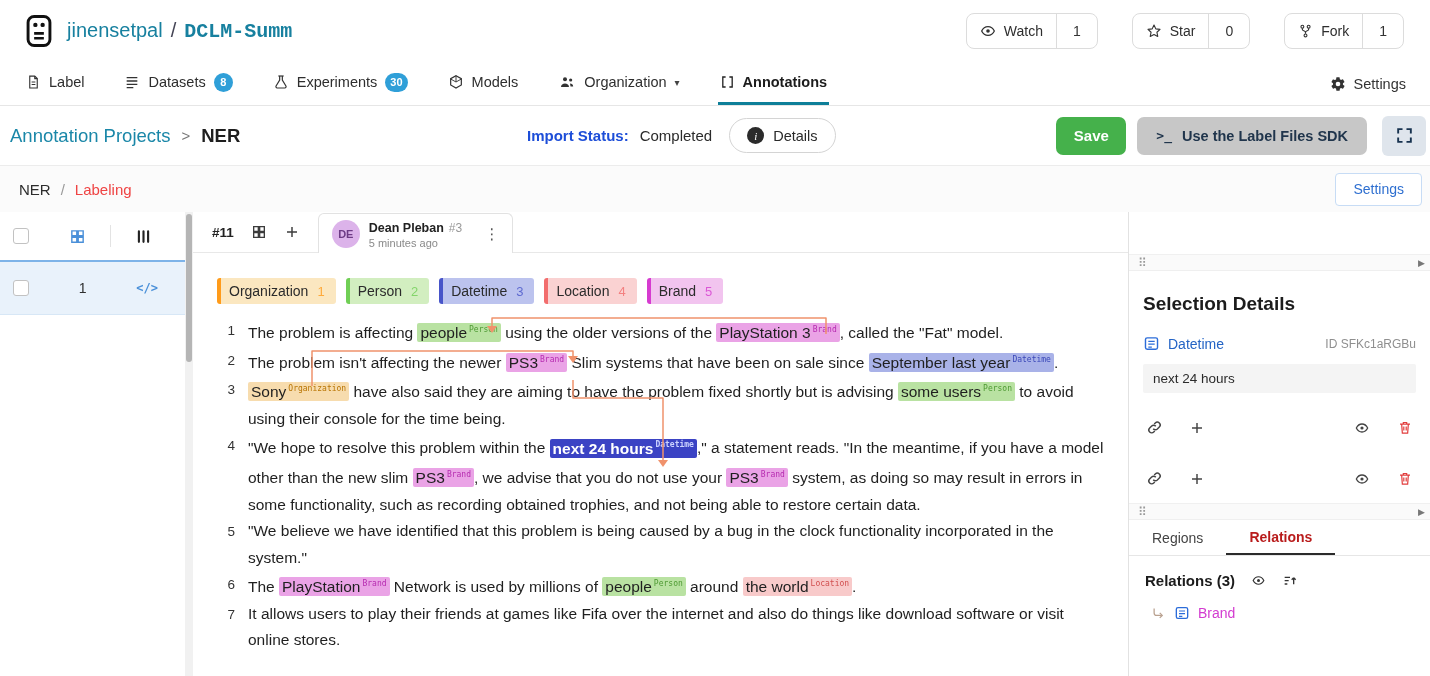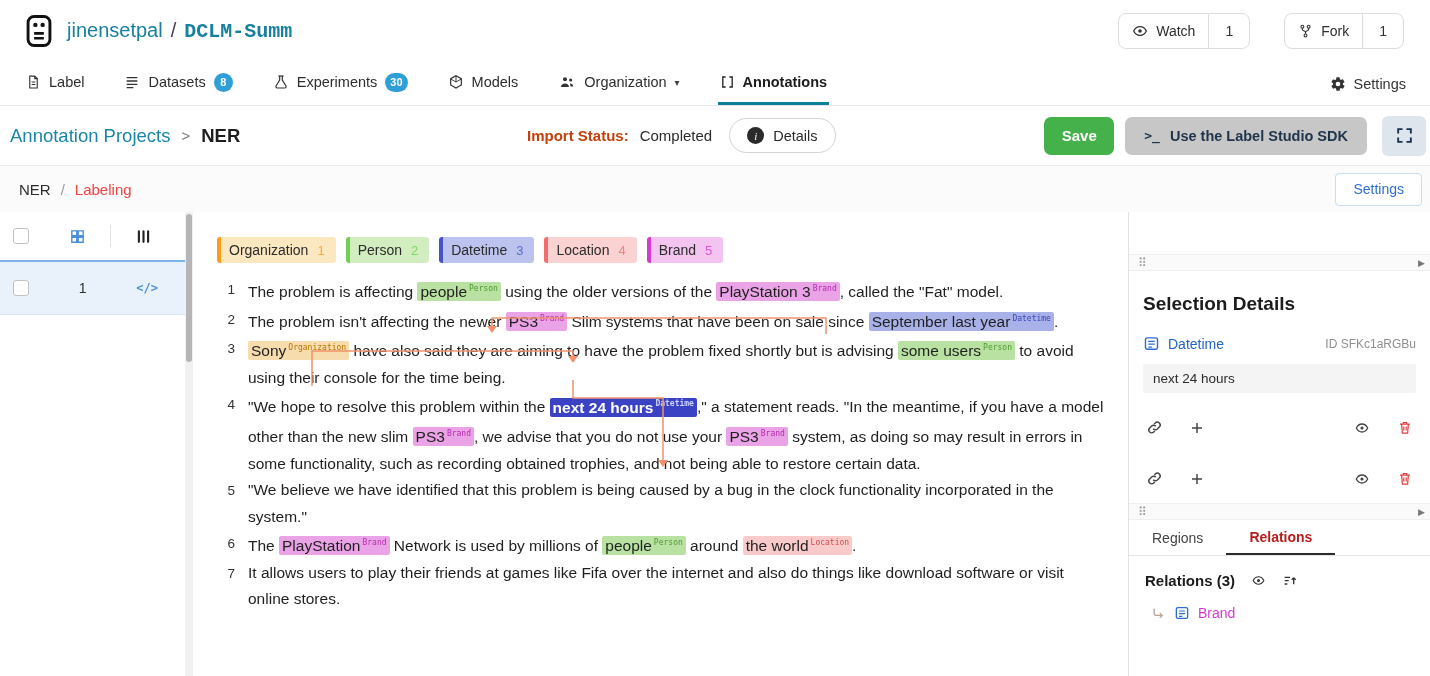--- a/index.html
+++ b/index.html
@@ -27,21 +27,21 @@
   .nav-settings { margin-left:auto; margin-right:0; display:flex; align-items:center; gap:8px; font-size:14.5px; cursor:pointer; }
   .caret { font-size:10px; color:#444; }
 
   
   .project-bar { height:60px; display:flex; align-items:center; padding:0 14px 0 10px; border-bottom:1px solid #ececec; background:#fff; }
   .pb-breadcrumb { display:flex; align-items:center; gap:11px; font-size:18.5px; width:252px; flex-shrink:0; }
   .pb-root { color:#1a87a8; cursor:pointer; }
   .pb-sep { color:#777; font-size:15px; }
   .pb-current { font-weight:700; color:#1e1e1e; }
   .import-status { margin-left:265px; display:flex; align-items:center; gap:11px; font-size:15px; }
-  .is-label { font-weight:700; color:#c2410c; }
+  .is-label { font-weight:700; color:#1d4ed8; }
   .is-value { color:#2a2a2a; }
   .details-btn { margin-left:17px; height:35px; border:1px solid #d4d4d4; border-radius:18px; display:flex; align-items:center; gap:9px; padding:0 17px; font-size:14.5px; background:#fff; color:#2a2a2a; cursor:pointer; }
   .info-circle { width:17px; height:17px; border-radius:50%; background:#2b2b2b; color:#fff; font-size:11px; display:flex; align-items:center; justify-content:center; font-family:"Liberation Serif",serif; font-style:italic; }
   .save-btn { margin-left:auto; height:38px; width:70px; background:#45b14b; color:#fff; border:none; border-radius:7px; font-size:15px; font-weight:600; cursor:pointer; font-family:inherit; }
   .sdk-btn { margin-left:11px; height:38px; padding:0 19px; background:#c7c7c7; border:none; border-radius:7px; font-size:14.5px; font-weight:600; color:#20354c; display:flex; align-items:center; gap:10px; cursor:pointer; font-family:inherit; }
   .terminal-glyph { font-family:"DejaVu Sans Mono",monospace; font-weight:700; font-size:13px; }
   .fullscreen-btn { margin-left:15px; margin-right:-10px; width:44px; height:40px; background:#dfe5ec; border:none; border-radius:6px; display:flex; align-items:center; justify-content:center; cursor:pointer; flex-shrink:0; }
 
   
   .ls-bar { height:46px; background:#fbfbfb; display:flex; align-items:center; padding:0 8px 0 19px; }
@@ -143,20 +143,31 @@
               <circle cx="12" cy="12" r="2.7" fill="#333"></circle>
             </svg>
         </span>
         <span>Watch</span>
       </span>
       <span class="action-count">1</span>
     </div>
     <div class="action-group">
       <span class="action-main">
         <span class="icon">
+          <svg width="16" height="16" viewBox="0 0 24 24">
+              <path d="M12 3l2.7 5.8 6.3.8-4.6 4.3 1.2 6.2L12 17.2 6.4 20.1l1.2-6.2L3 9.6l6.3-.8z" fill="none" stroke="#333" stroke-width="1.7" stroke-linejoin="round"></path>
+            </svg>
+        </span>
+        <span>Star</span>
+      </span>
+      <span class="action-count">0</span>
+    </div>
+    <div class="action-group">
+      <span class="action-main">
+        <span class="icon">
           <svg width="15" height="16" viewBox="0 0 24 24">
               <circle cx="7" cy="5" r="2.3" fill="none" stroke="#333" stroke-width="1.8"></circle>
               <circle cx="17" cy="5" r="2.3" fill="none" stroke="#333" stroke-width="1.8"></circle>
               <circle cx="12" cy="19" r="2.3" fill="none" stroke="#333" stroke-width="1.8"></circle>
               <path d="M7 7.5v2c0 2.5 5 2 5 5M17 7.5v2c0 2.5-5 2-5 5v2" fill="none" stroke="#333" stroke-width="1.8"></path>
             </svg>
         </span>
         <span>Fork</span>
       </span>
       <span class="action-count">1</span>
@@ -243,21 +254,21 @@
     <span class="is-label">Import Status:</span>
     <span class="is-value">Completed</span>
   </div>
   <button class="details-btn">
     <span class="info-circle">i</span>
     <span>Details</span>
   </button>
   <button class="save-btn">Save</button>
   <button class="sdk-btn">
     <span class="terminal-glyph">&gt;_</span>
-    <span>Use the Label Studio SDK</span>
+    <span>Use the Label Files SDK</span>
   </button>
   <button class="fullscreen-btn">
     <span class="icon">
       <svg width="19" height="19" viewBox="0 0 24 24">
           <path d="M4 9.5V4h5.5M20 9.5V4h-5.5M4 14.5V20h5.5M20 14.5V20h-5.5" fill="none" stroke="#17324f" stroke-width="2.4"></path>
         </svg>
     </span>
   </button>
 </div>
 
@@ -292,20 +303,41 @@
       <span class="task-id">1</span>
       <span class="code-icon">&lt;/&gt;</span>
     </div>
   </aside>
 
   <div class="vscroll">
     <div class="vscroll-thumb"></div>
   </div>
 
   <section class="main-area">
+    <div class="anno-toolbar">
+      <span class="task-number">#11</span>
+      <span class="icon at-grid">
+        <svg width="16" height="16" viewBox="0 0 24 24">
+            <path d="M4 4h7v7H4zM13 4h7v7h-7zM4 13h7v7H4zM13 13h7v7h-7z" fill="none" stroke="#3c3c3c" stroke-width="2"></path>
+          </svg>
+      </span>
+      <span class="icon at-plus">
+        <svg width="16" height="16" viewBox="0 0 24 24">
+            <path d="M12 4.5v15M4.5 12h15" stroke="#3c3c3c" stroke-width="2.2"></path>
+          </svg>
+      </span>
+      <div class="anno-tab">
+        <span class="avatar">DE</span>
+        <span>
+          <span class="anno-user"><span>Dean Pleban</span><span class="anno-num">#3</span></span>
+          <div class="anno-time">5 minutes ago</div>
+        </span>
+        <span class="kebab">⋮</span>
+      </div>
+    </div>
 
     <div class="chips-row" id="entity-labels">
         <div class="chip" style="background: rgb(251, 231, 192); border-left-color: rgb(255, 155, 26);">
           <span class="chip-name">Organization</span>
           <span class="chip-key" style="color: rgb(255, 155, 26);">1</span>
         </div>
         <div class="chip" style="background: rgb(210, 238, 192); border-left-color: rgb(112, 207, 85);">
           <span class="chip-name">Person</span>
           <span class="chip-key" style="color: rgb(112, 207, 85);">2</span>
         </div>

